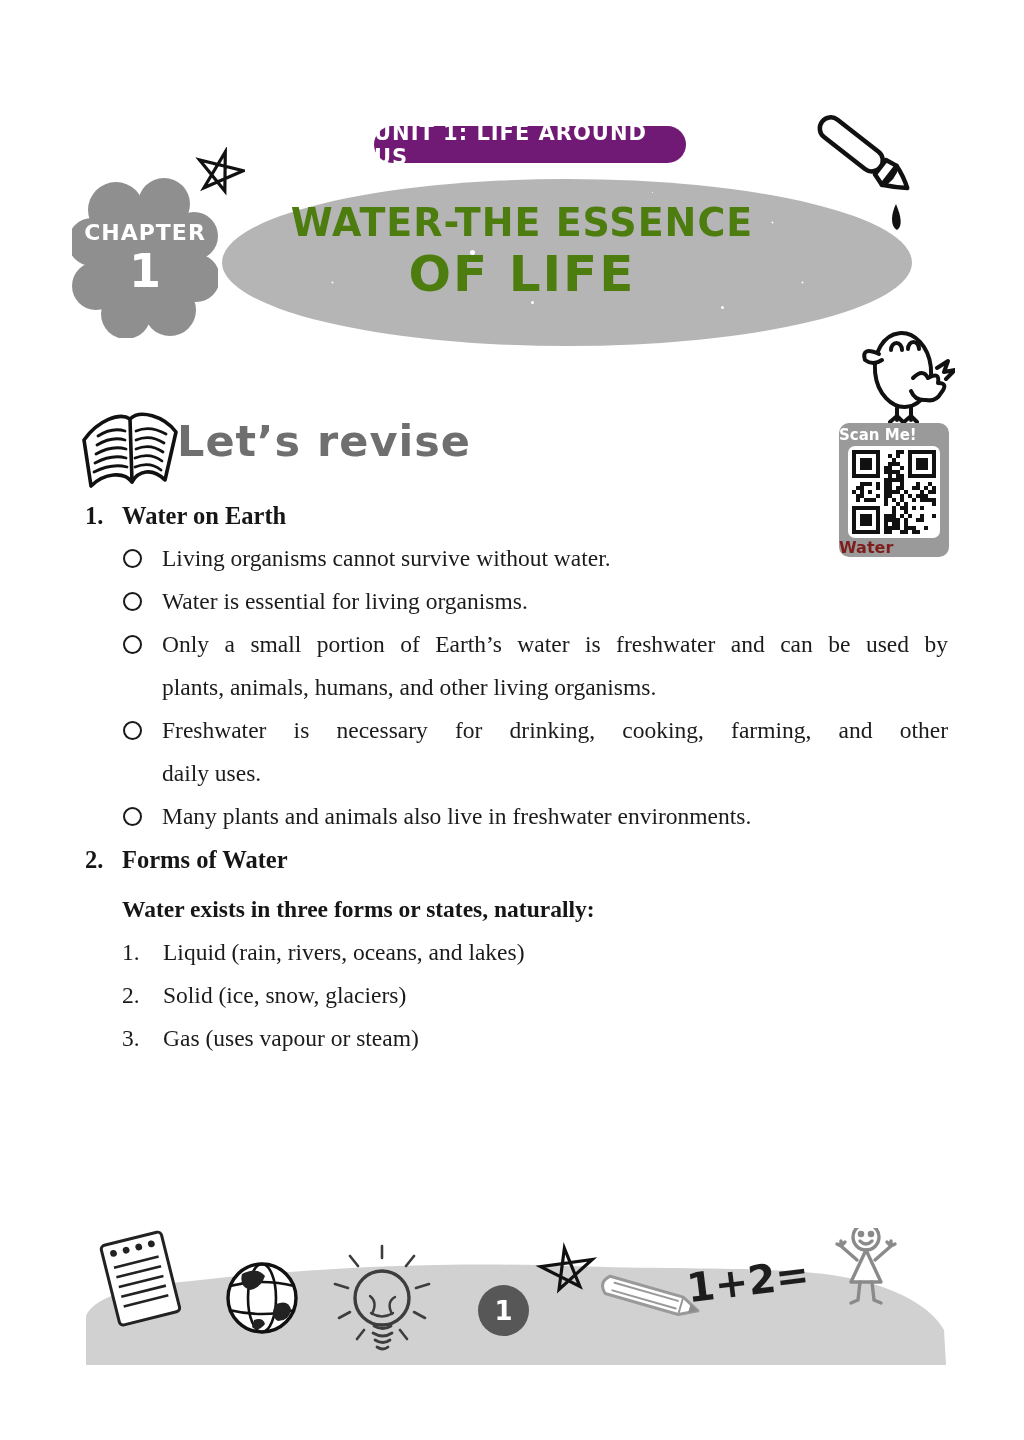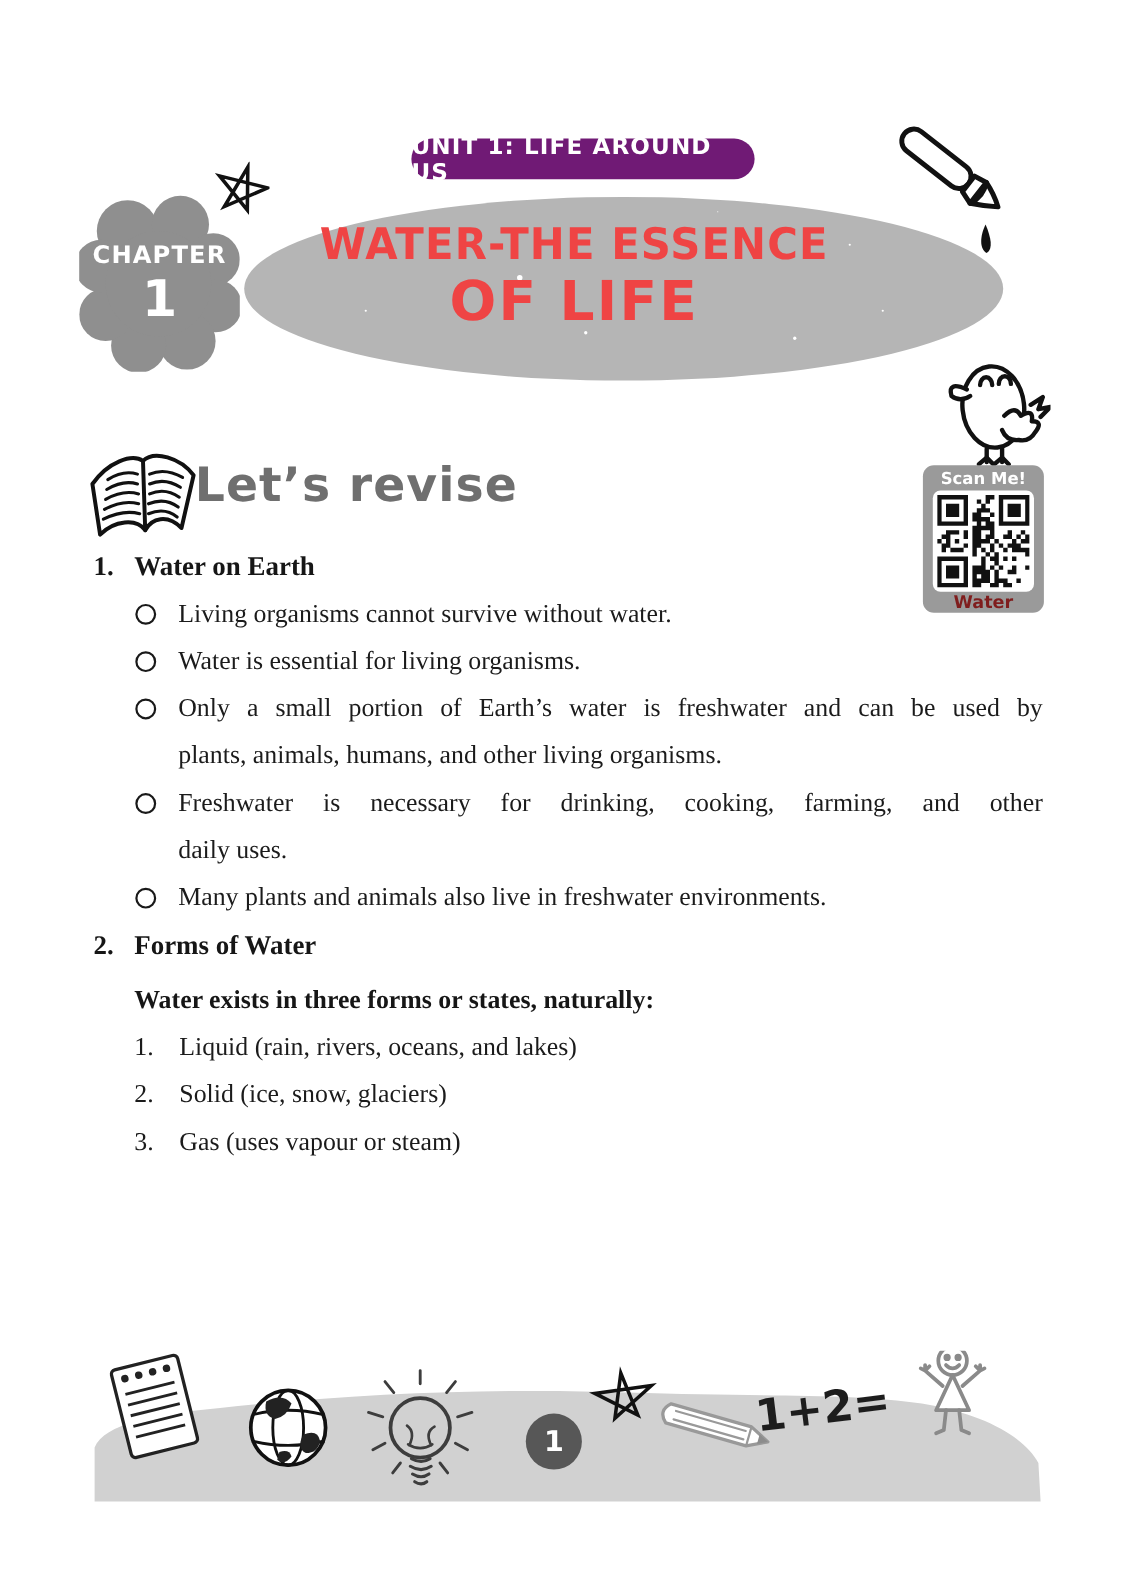--- a/index.html
+++ b/index.html
@@ -18,36 +18,36 @@
     font-family:"DejaVu Sans",sans-serif;font-weight:800;color:#ffffff;}
   .cloud-text .c1{font-size:22px;letter-spacing:1px;}
   .cloud-text .c2{font-size:46px;line-height:52px;}
 
   .title-ellipse{position:absolute;left:222px;top:179px;width:690px;height:167px;
     background:#b5b5b5;border-radius:50%;}
   .specks{position:absolute;left:470px;top:250px;width:5px;height:5px;border-radius:50%;background:#fff;
     box-shadow:60px 50px 0 -1px #fff, 300px -30px 0 -1.5px #fff, 250px 55px 0 -1px #fff,
                -140px 30px 0 -1.5px #fff, 180px -60px 0 -2px #fff, 330px 30px 0 -1.5px #fff;}
   .chapter-title{position:absolute;left:232px;top:196px;width:580px;text-align:center;
-    font-family:"DejaVu Sans",sans-serif;font-weight:900;color:#ef4444;}
+    font-family:"DejaVu Sans",sans-serif;font-weight:900;color:#4d7c0f;}
   .chapter-title .t1{font-size:38px;line-height:52px;letter-spacing:1px;transform:scaleY(1.04);}
   .chapter-title .t2{font-size:50px;line-height:52px;letter-spacing:2px;}
 
   .star-top{position:absolute;left:193px;top:147px;}
   .brush{position:absolute;left:792px;top:108px;}
   .bird{position:absolute;left:851px;top:318px;}
 
   
   .book-icon{position:absolute;left:74px;top:392px;}
   .revise-heading{position:absolute;left:177px;top:416px;
     font-family:"DejaVu Sans",sans-serif;font-weight:800;font-size:43px;color:#6f6f6f;letter-spacing:1px;}
 
   
   .qr-box{position:absolute;left:839px;top:423px;width:110px;height:134px;background:#9a9a9a;
-    border-radius:10px;text-align:center;font-family:"DejaVu Sans",sans-serif;}
+    border-radius:10px;text-align:left;font-family:"DejaVu Sans",sans-serif;}
   .qr-box .scan{color:#fff;font-weight:700;font-size:15px;line-height:21px;margin-top:2px;}
   .qr-inner{width:92px;height:92px;background:#ffffff;border-radius:7px;margin:0 auto;
     display:flex;align-items:center;justify-content:center;}
   .qr-box .cap{color:#7f1d1d;font-weight:700;font-size:16px;line-height:19px;}
 
   
   .content{position:absolute;left:85px;top:494px;width:866px;}
   .sec-head{display:flex;font-weight:700;font-size:24.5px;line-height:43px;color:#161616;}
   .sec-no{width:37px;flex:0 0 37px;}
   .bullet{display:flex;padding-left:38px;}

